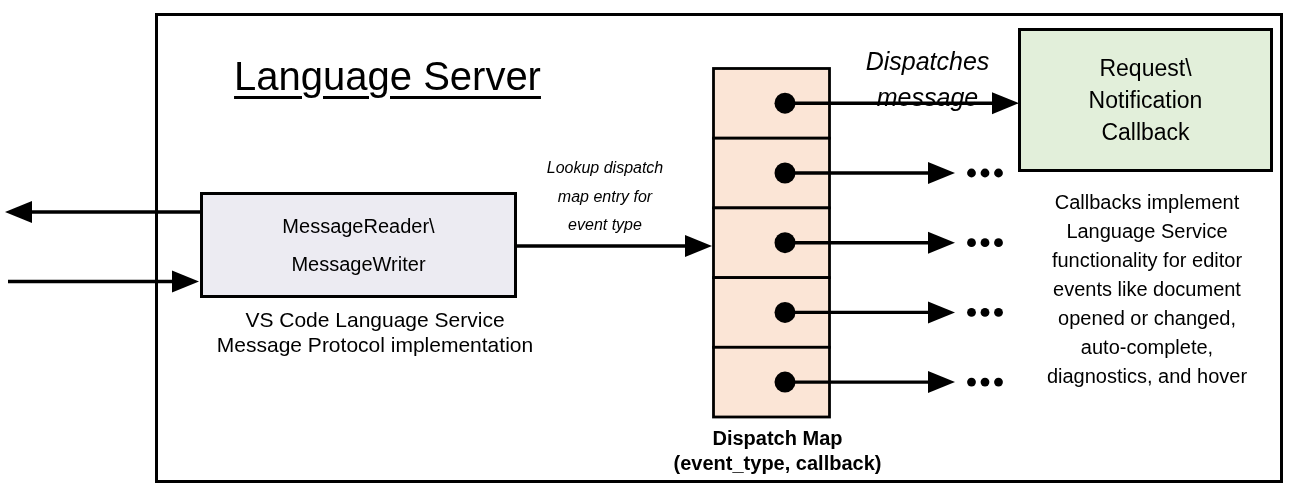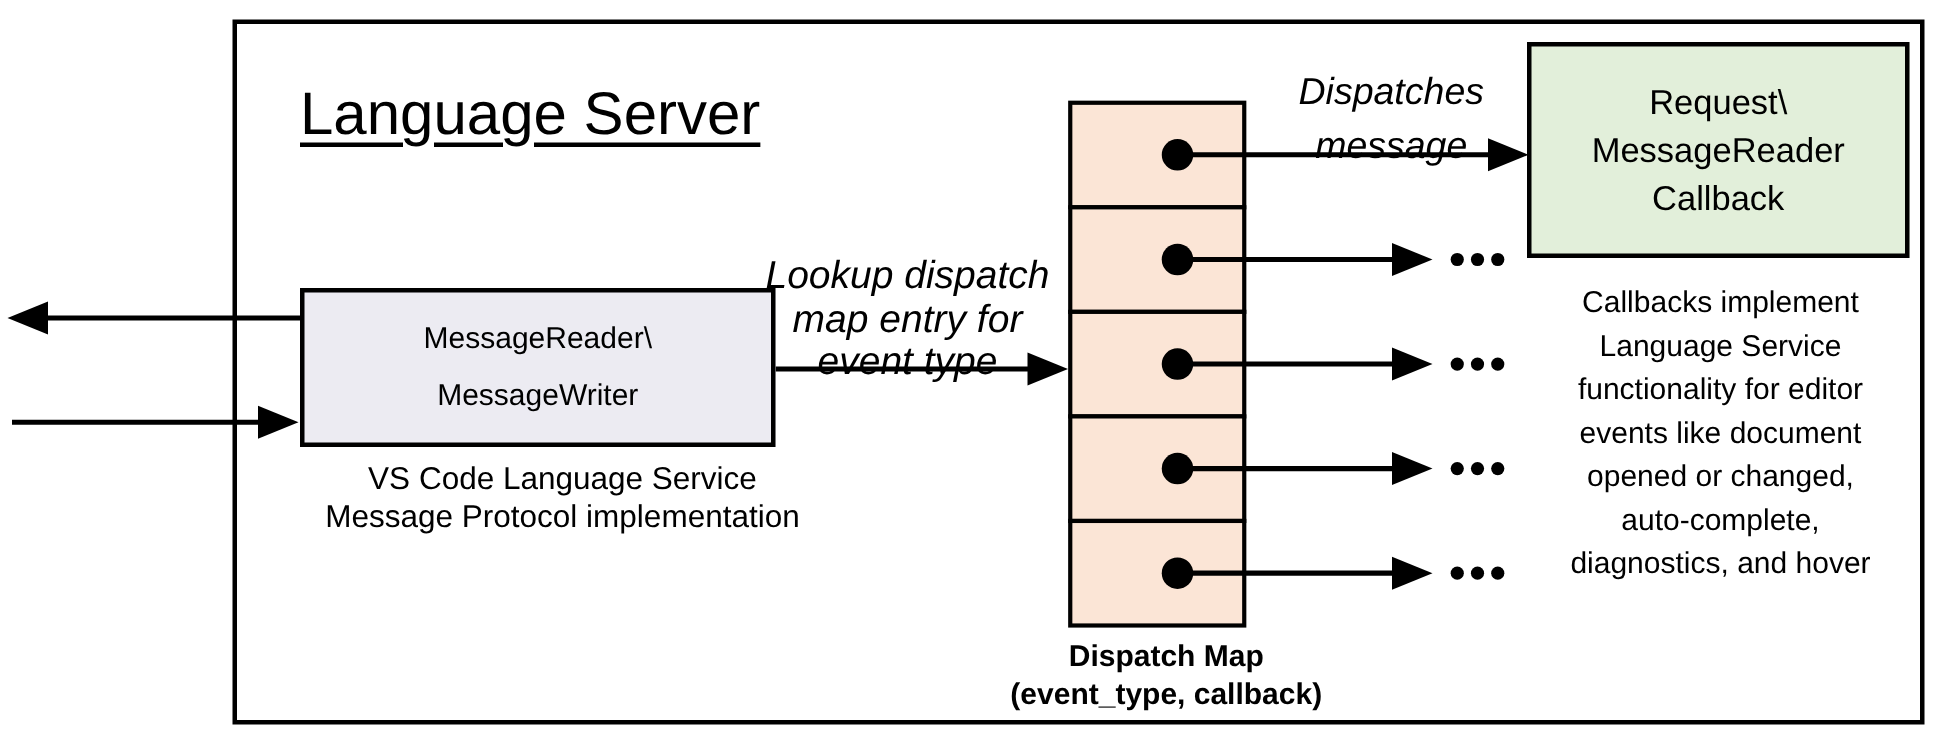--- a/index.html
+++ b/index.html
@@ -11,21 +11,21 @@
     color:#000;
     overflow:hidden;
   }
   .abs{position:absolute;}
   .pre{white-space:pre-line;text-align:center;}
   .italic{font-style:italic;}
   svg.layer{position:absolute;left:0;top:0;}
   .title{
     left:200px;top:54px;width:375px;
     font-size:40px;line-height:44px;
-    text-align:left;
+    text-align:center;
     text-decoration:underline;
     text-decoration-thickness:3px;
     text-underline-offset:6px;
   }
   .box{
     position:absolute;
     display:flex;align-items:center;justify-content:center;
     border:3px solid #000;box-sizing:border-box;
   }
   .reader-box{
@@ -40,22 +40,22 @@
   }
   .reader-caption{
     left:205px;top:308px;width:340px;
     font-size:21px;line-height:24.5px;
   }
   .stdio-label{
     left:15px;top:221px;width:160px;
     font-size:21px;line-height:26px;
   }
   .lookup-label{
-    left:500px;top:169px;width:210px;
-    font-size:26px;line-height:28.5px;
+    left:500px;top:154px;width:210px;
+    font-size:16px;line-height:28.5px;
   }
   .dispatches-label{
     left:835px;top:43px;width:185px;
     font-size:25px;line-height:36px;
   }
   .callback-caption{
     left:1017px;top:188px;width:260px;
     font-size:20px;line-height:29px;
   }
   .dispatch-caption{
@@ -159,21 +159,21 @@
 
   <div class="abs pre italic lookup-label">Lookup dispatch
 map entry for
 event type</div>
 
   <div class="abs pre italic dispatches-label">Dispatches
 message</div>
 
   <div class="box callback-box">
     <span class="pre">Request\
-MessageReader
+Notification
 Callback</span>
   </div>
 
   <div class="abs pre callback-caption">Callbacks implement
 Language Service
 functionality for editor
 events like document
 opened or changed,
 auto-complete,
 diagnostics, and hover</div>

